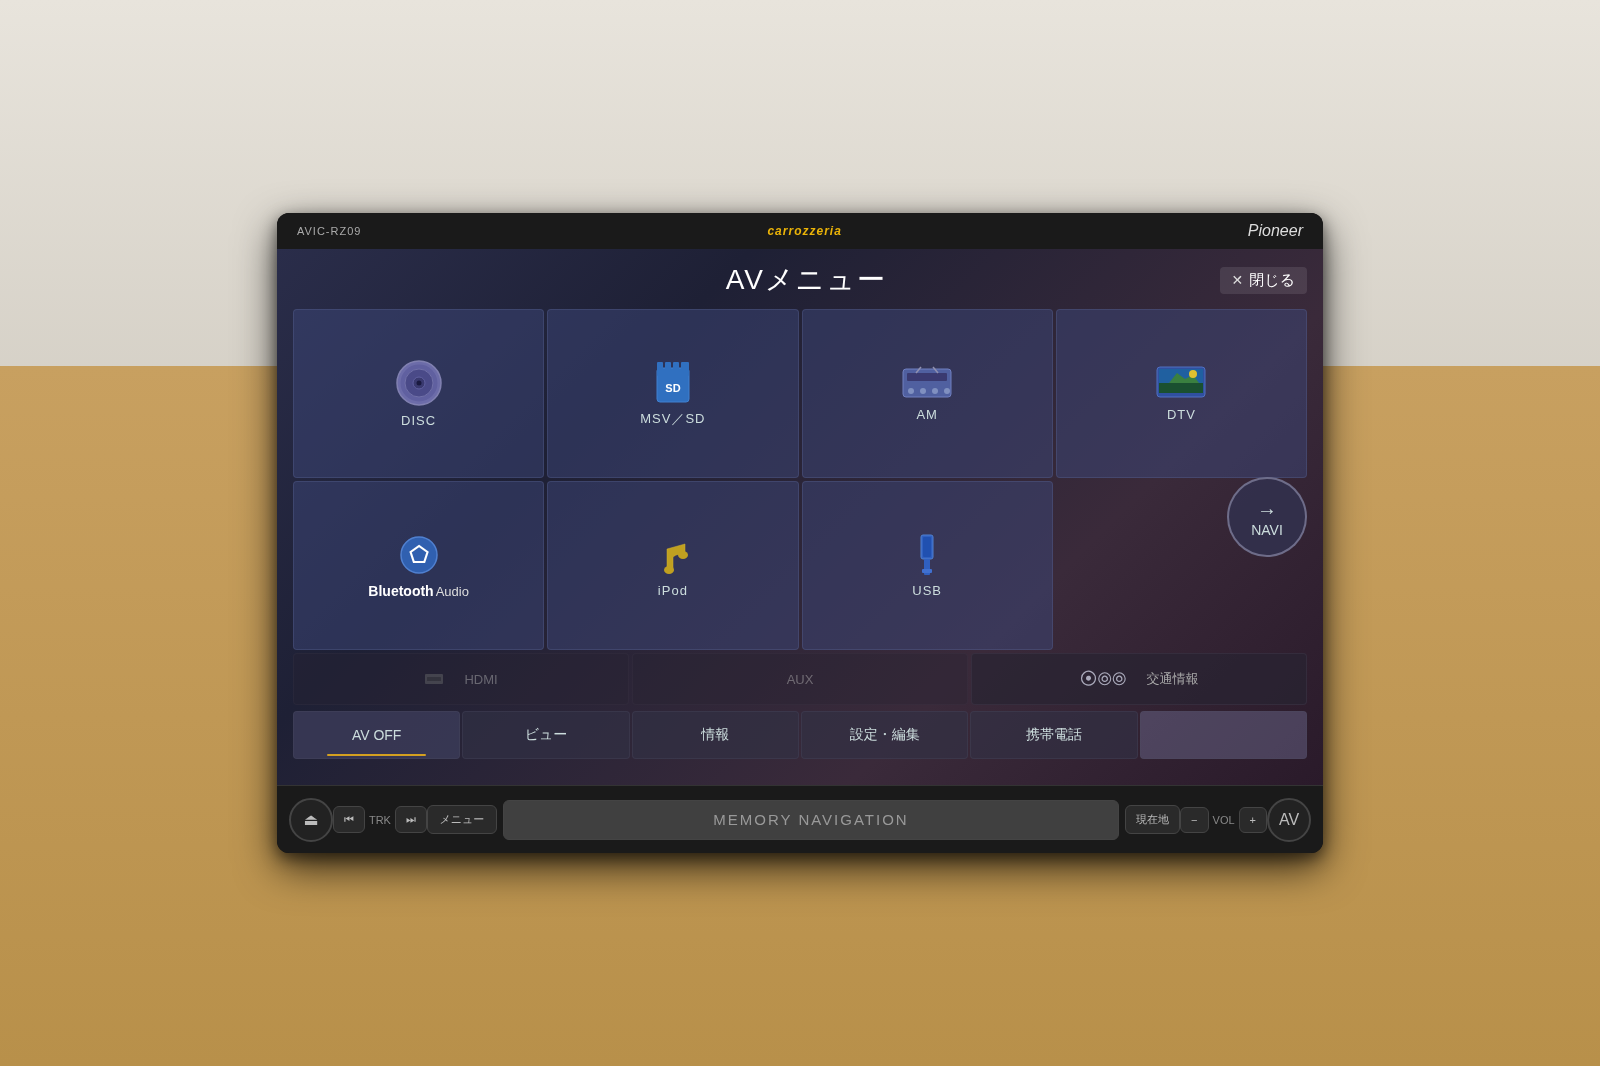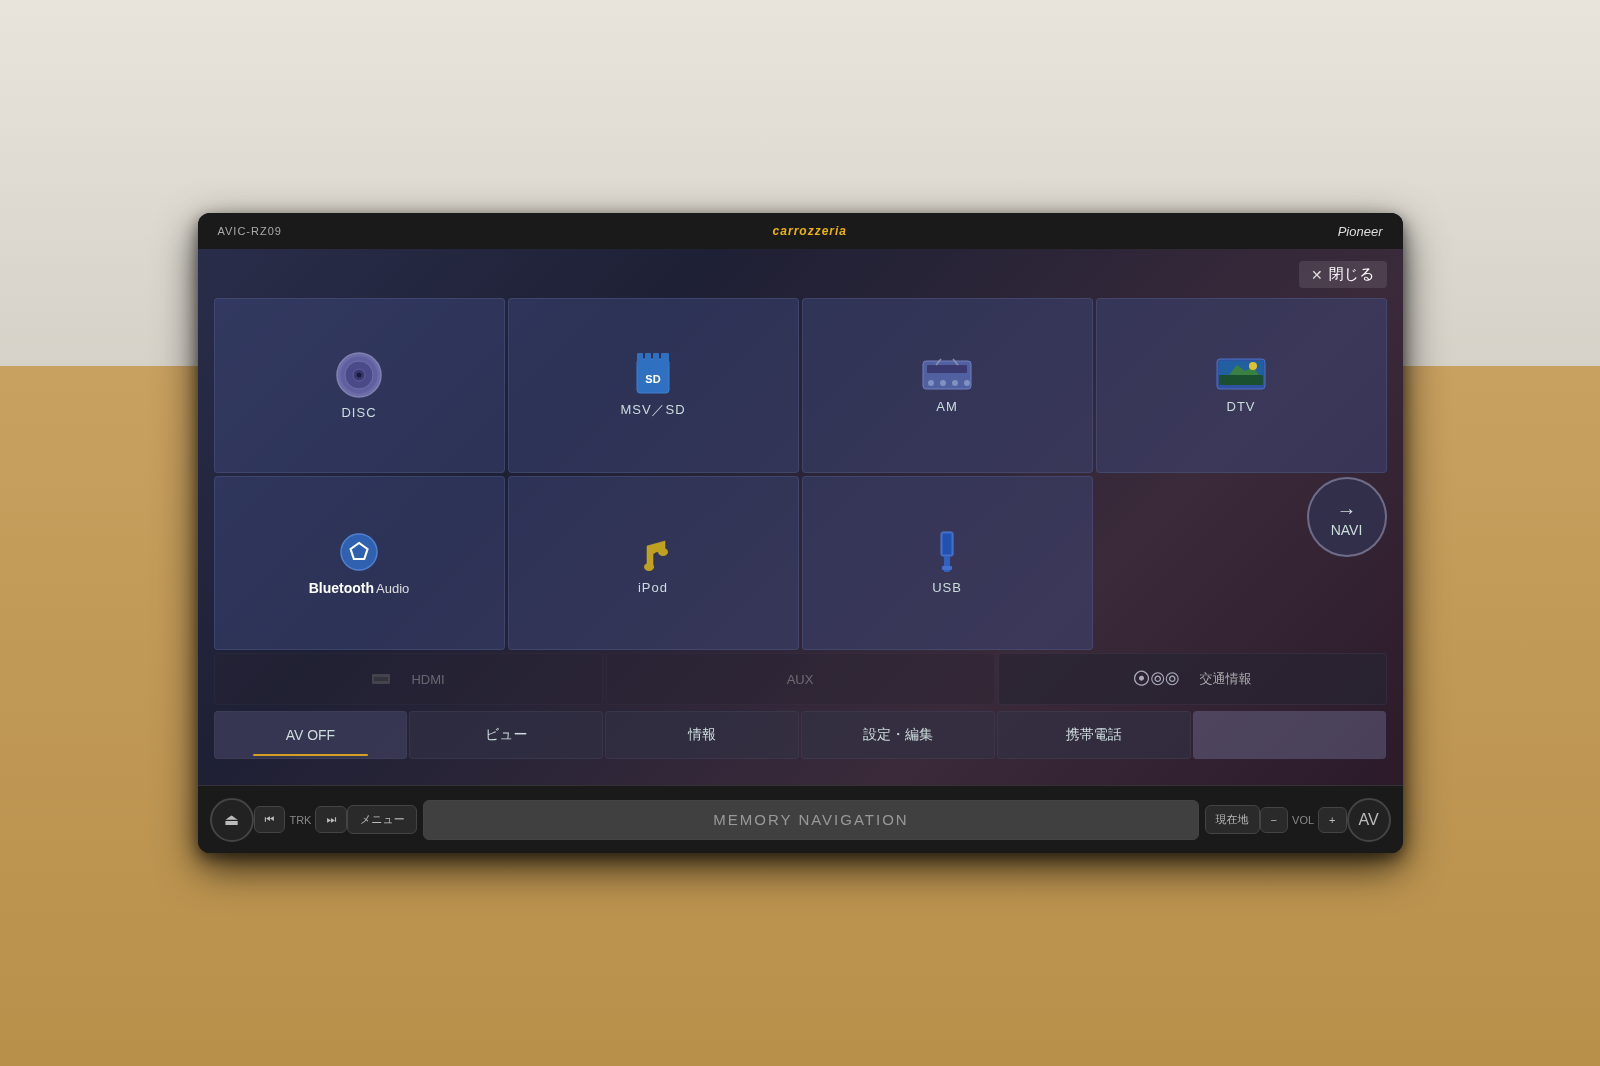--- a/index.html
+++ b/index.html
@@ -26,21 +26,21 @@
       position: absolute;
       bottom: 0; left: 0; right: 0;
       height: 700px;
       background: linear-gradient(180deg, #c8a060 0%, #b8904a 100%);
       z-index: 0;
     }
 
     .device-wrapper {
       position: relative;
       z-index: 1;
-      width: 1205px;
+      width: 1046px;
       height: 640px;
       background: #111;
       border-radius: 12px;
       box-shadow: 0 15px 40px rgba(0,0,0,0.7), 0 5px 15px rgba(0,0,0,0.5);
       display: flex;
       flex-direction: column;
       overflow: hidden;
     }
 
     
@@ -63,21 +63,21 @@
     .brand-carrozzeria {
       color: #eab308;
       font-size: 12px;
       font-style: italic;
       font-weight: bold;
       letter-spacing: 1px;
     }
 
     .brand-pioneer {
       color: #ddd;
-      font-size: 13px;
+      font-size: 16px;
       font-style: italic;
     }
 
     
     .screen {
       background: linear-gradient(135deg, #2a2d4a 0%, #1e2035 30%, #3a2a3a 70%, #2a1a2a 100%);
       flex: 1;
       display: flex;
       flex-direction: column;
       padding: 12px 16px 8px 16px;
@@ -365,20 +365,21 @@
   <div class="top-bar">
     <span class="model-text">AVIC-RZ09</span>
     <span class="brand-carrozzeria">carrozzeria</span>
     <span class="brand-pioneer">Pioneer</span>
   </div>
 
   <div class="screen">
 
     <div class="screen-header">
       <div style="width:100px;"></div>
+      <span class="screen-title">AVメニュー</span>
       <div class="close-btn">
         <span class="close-x">✕</span>
         <span>閉じる</span>
       </div>
     </div>
 
     <div class="grid-with-navi">
       <div class="grid-only">
 
         <div class="menu-item">

